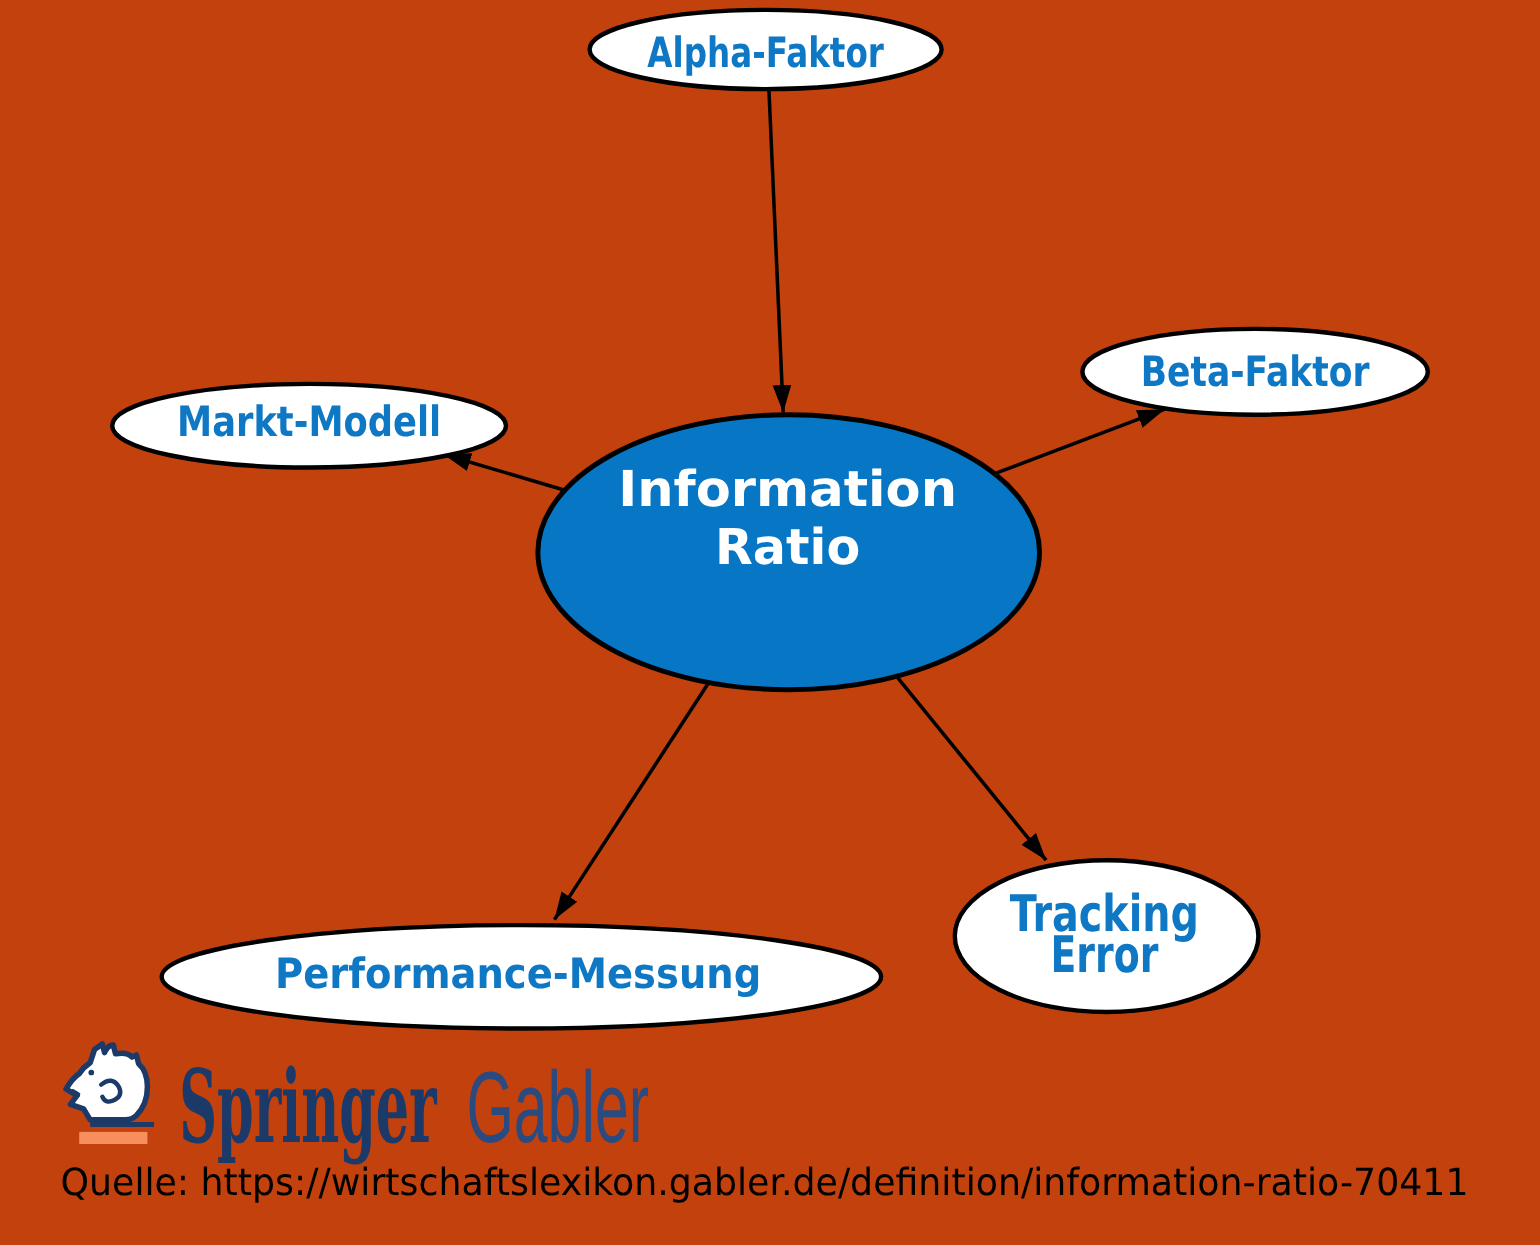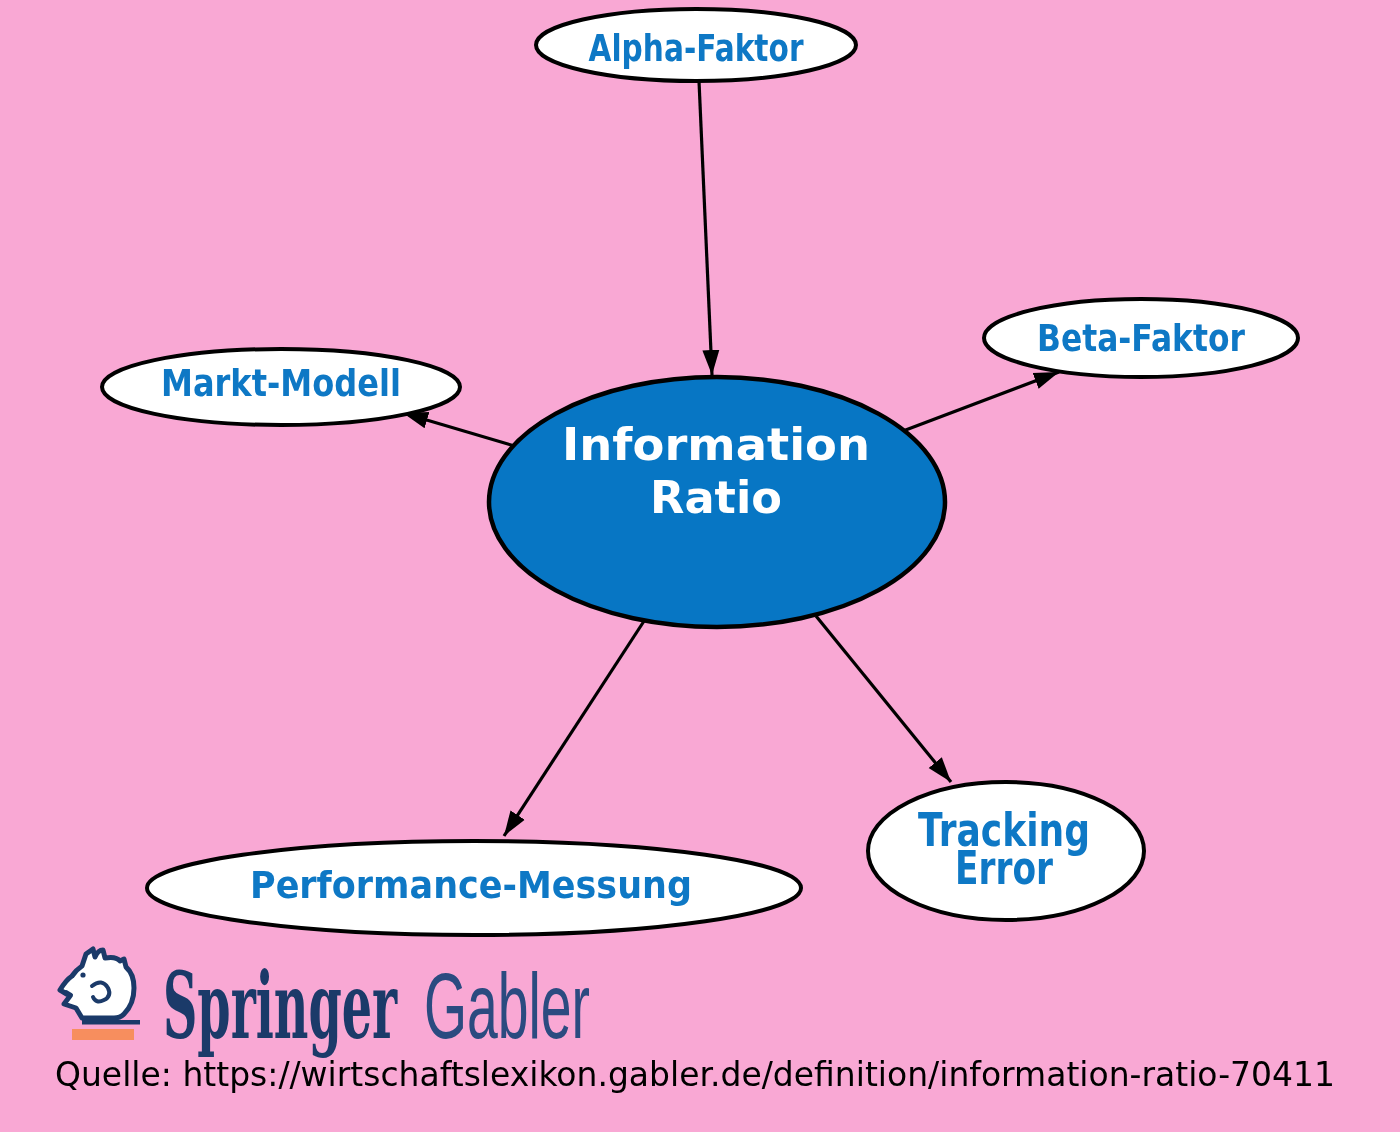--- a/index.html
+++ b/index.html
@@ -1,20 +1,20 @@
 <!DOCTYPE html>
 <html><head>
 <meta charset="utf-8">
 <style>
   html, body { margin: 0; padding: 0; background: #ffffff; }
   .stage {
     position: relative;
     width: 1400px;
     height: 1132px;
-    background: #f9a8d4;
+    background: #c2410c;
     overflow: hidden;
     font-family: "DejaVu Sans", sans-serif;
     text-decoration: underline;
   }
   svg { display: block; }
   .node-ellipse   { fill: #ffffff; stroke: #000000; stroke-width: 4; }
   .center-ellipse { fill: #0776C4; stroke: #000000; stroke-width: 4.5; }
   .edge           { stroke: #000000; stroke-width: 3.2; fill: none; }
   .node-label {
     font-family: "DejaVu Sans", sans-serif;

